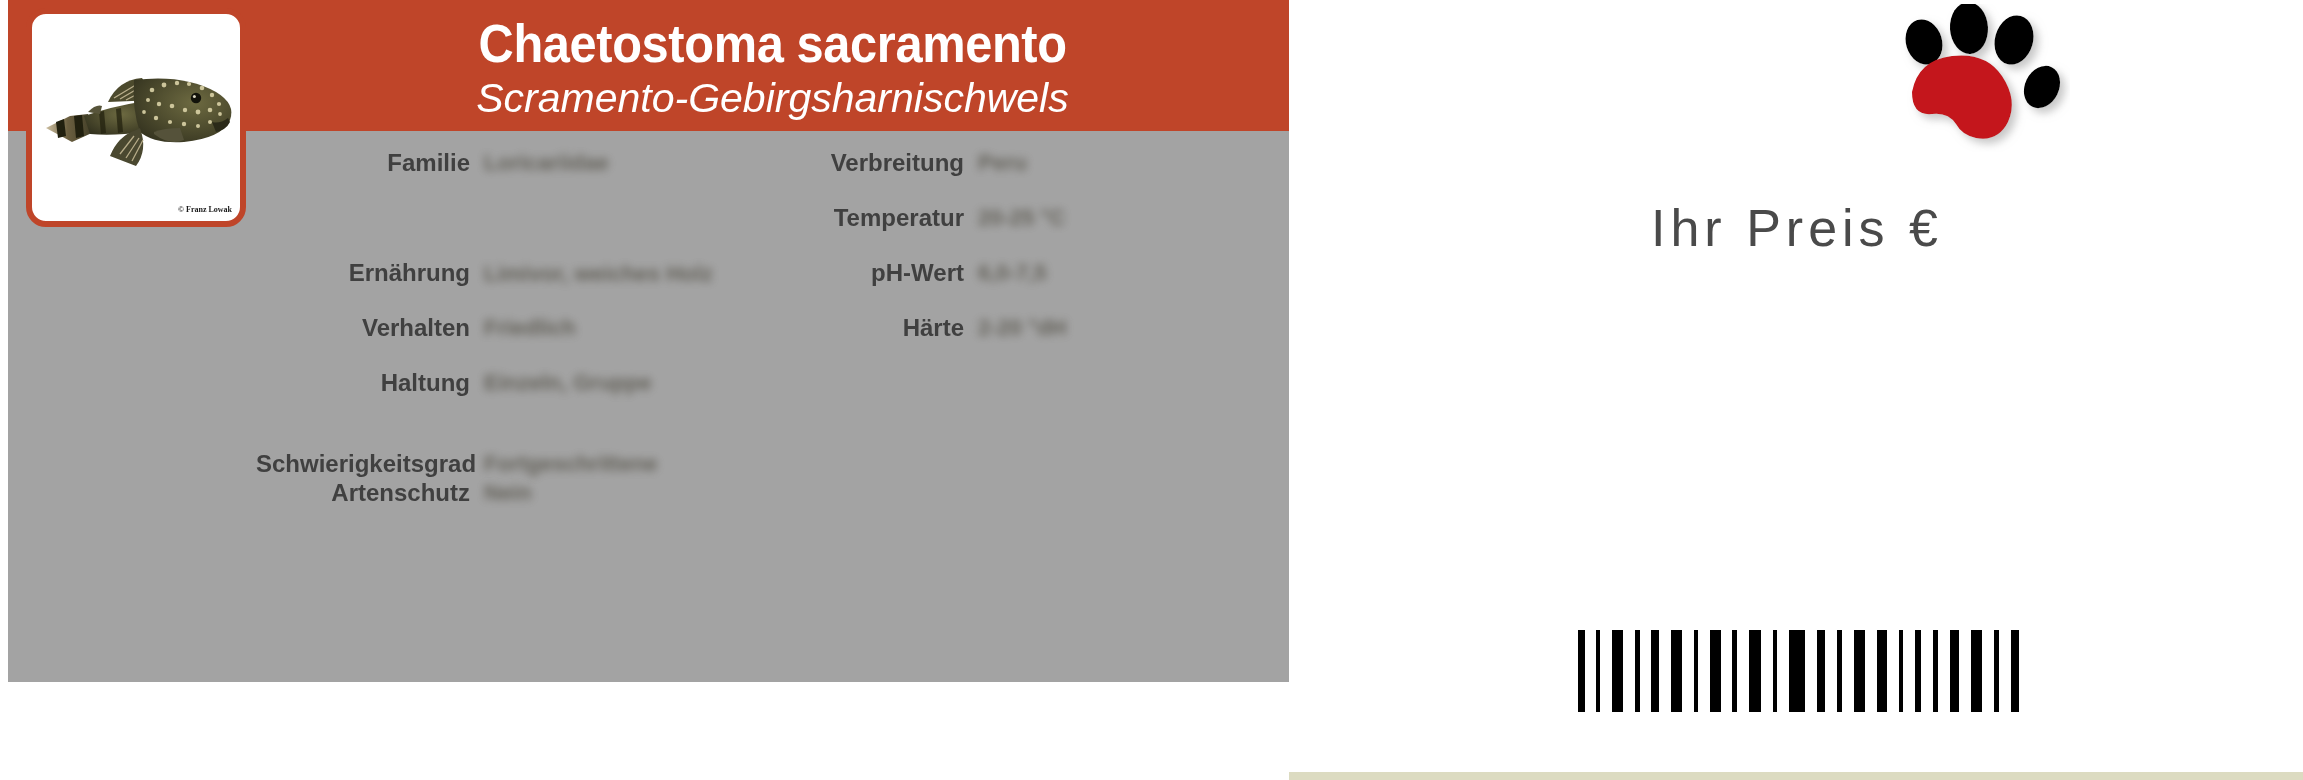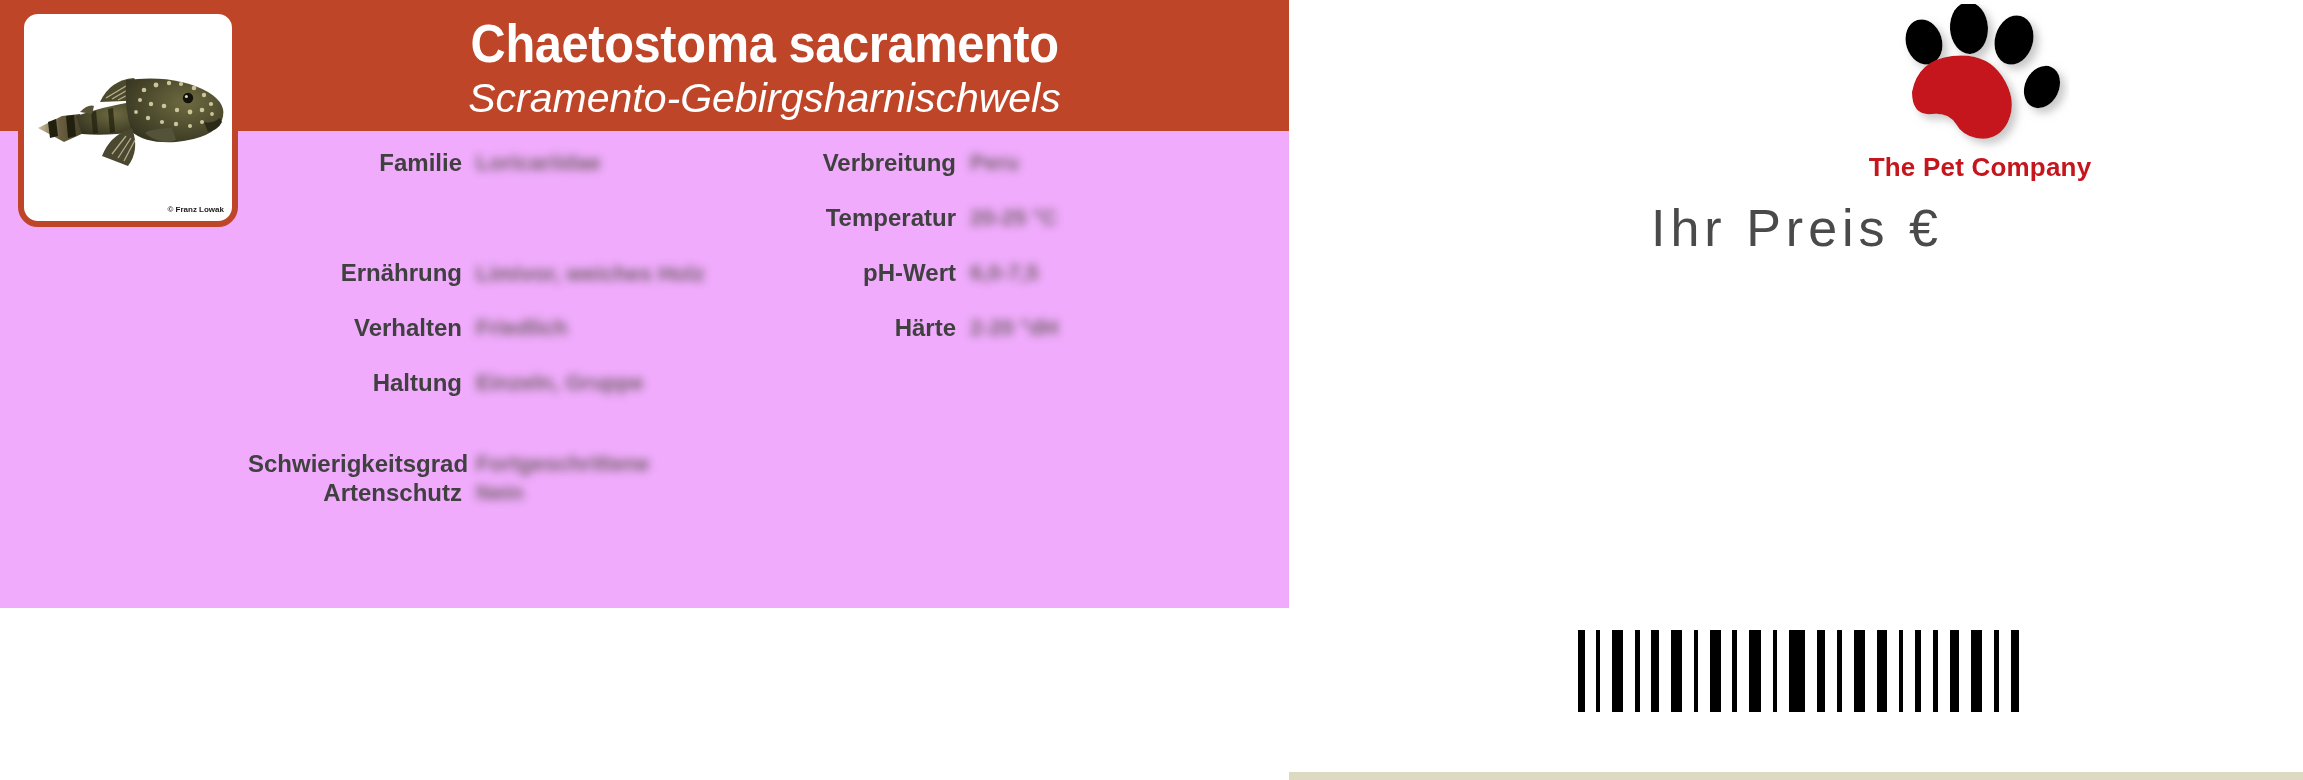--- a/index.html
+++ b/index.html
@@ -17,25 +17,25 @@
   #card {
     position: relative;
     width: 2303px;
     height: 780px;
     background: #ffffff;
   }
 
   
   #main-panel {
     position: absolute;
-    left: 0;
+    left: 8px;
     top: 0;
     width: 1289px;
-    height: 608px;
-    background: #f0abfc;
+    height: 682px;
+    background: #a3a3a3;
     overflow: hidden;
   }
 
   #header-band {
     position: absolute;
     left: 0;
     top: 0;
     width: 1289px;
     height: 131px;
     background: #bf4529;
@@ -97,21 +97,21 @@
     left: 12px;
     top: 52px;
     width: 196px;
     height: 110px;
   }
 
   #photo-credit {
     position: absolute;
     right: 8px;
     bottom: 7px;
-    font-family: Liberation Sans, sans-serif;
+    font-family: Liberation Serif, serif;
     font-size: 8px;
     font-weight: bold;
     color: #1a1a1a;
     white-space: nowrap;
   }
 
   
   #data-table {
     position: absolute;
     left: 248px;
@@ -397,21 +397,20 @@
         </defs>
         <g filter="url(#pawShadow)">
           <ellipse cx="34" cy="38" rx="18" ry="23" transform="rotate(-17 34 38)" fill="#000000"></ellipse>
           <ellipse cx="79" cy="24" rx="19" ry="26" transform="rotate(-3 79 24)" fill="#000000"></ellipse>
           <ellipse cx="124" cy="36" rx="19" ry="25" transform="rotate(16 124 36)" fill="#000000"></ellipse>
           <ellipse cx="152" cy="83" rx="17" ry="22" transform="rotate(26 152 83)" fill="#000000"></ellipse>
           <path d="M22 88 Q28 56 62 52 Q96 48 112 72 Q128 96 118 118 Q108 138 86 134
                    Q72 131 66 120 Q58 108 42 110 Q22 112 22 88 Z" fill="#c4161c"></path>
         </g>
       </svg>
-      <div id="logo-wordmark">The Pet Company</div>
     </div>
 
     <div id="price-label">Ihr Preis €</div>
 
     <div id="barcode">
         <div class="bar" style="width: 7px;"></div>
         <div class="gap" style="width: 3px;"></div>
         <div class="bar" style="width: 4px;"></div>
         <div class="gap" style="width: 4px;"></div>
         <div class="bar" style="width: 11px;"></div>

